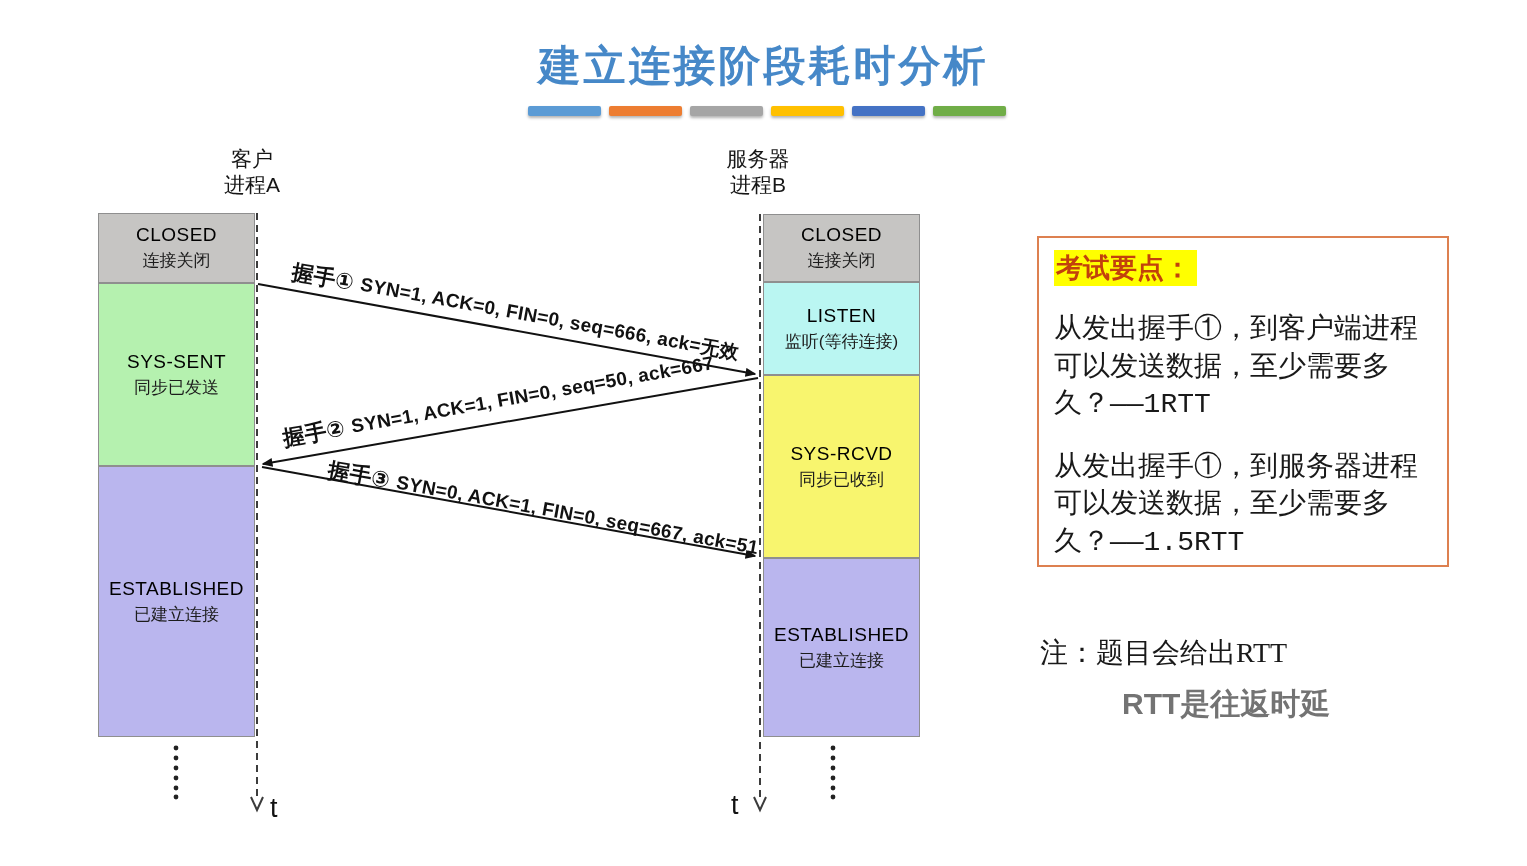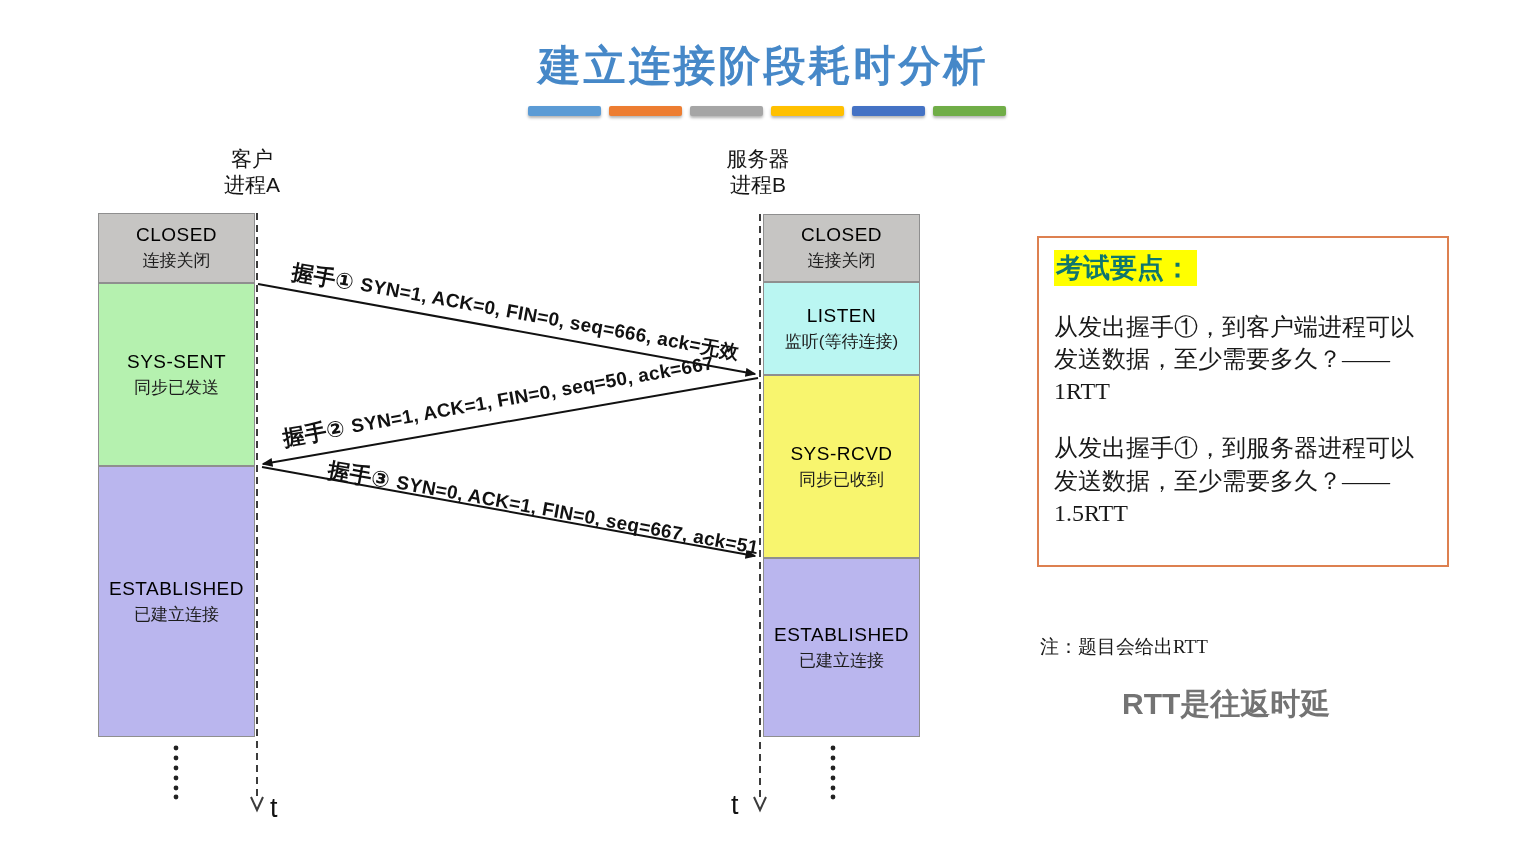--- a/index.html
+++ b/index.html
@@ -83,33 +83,34 @@
     width: 412px; height: 331px;
     border: 2px solid #dd8050;
     padding: 10px 15px;
     font-family: "Liberation Serif", "DejaVu Serif", serif;
   }
   .notes-heading { margin-top: 2px; }
   .notes-heading .hl {
     font-size: 27px;
     font-weight: bold;
     padding: 3px 6px 3px 2px;
-    color: #0f766e;
+    color: #c2410c;
     text-align: center;
   }
   .notes-para {
     margin-top: 25px;
-    font-size: 24px;
+    font-size: 28px;
     line-height: 1.34;
     color: #191919;
+    font-family: Liberation Mono, monospace;
   }
   .footnote1 {
     position: absolute;
     left: 1040px; top: 634px;
-    font-size: 19px;
+    font-size: 28px;
     font-family: "Liberation Serif", "DejaVu Serif", serif;
     color: #191919;
   }
   .footnote2 {
     position: absolute;
     left: 1122px; top: 684px;
     font-size: 30px;
     font-weight: bold;
     font-family: "Liberation Sans", "DejaVu Sans", sans-serif;
     color: #737373;

